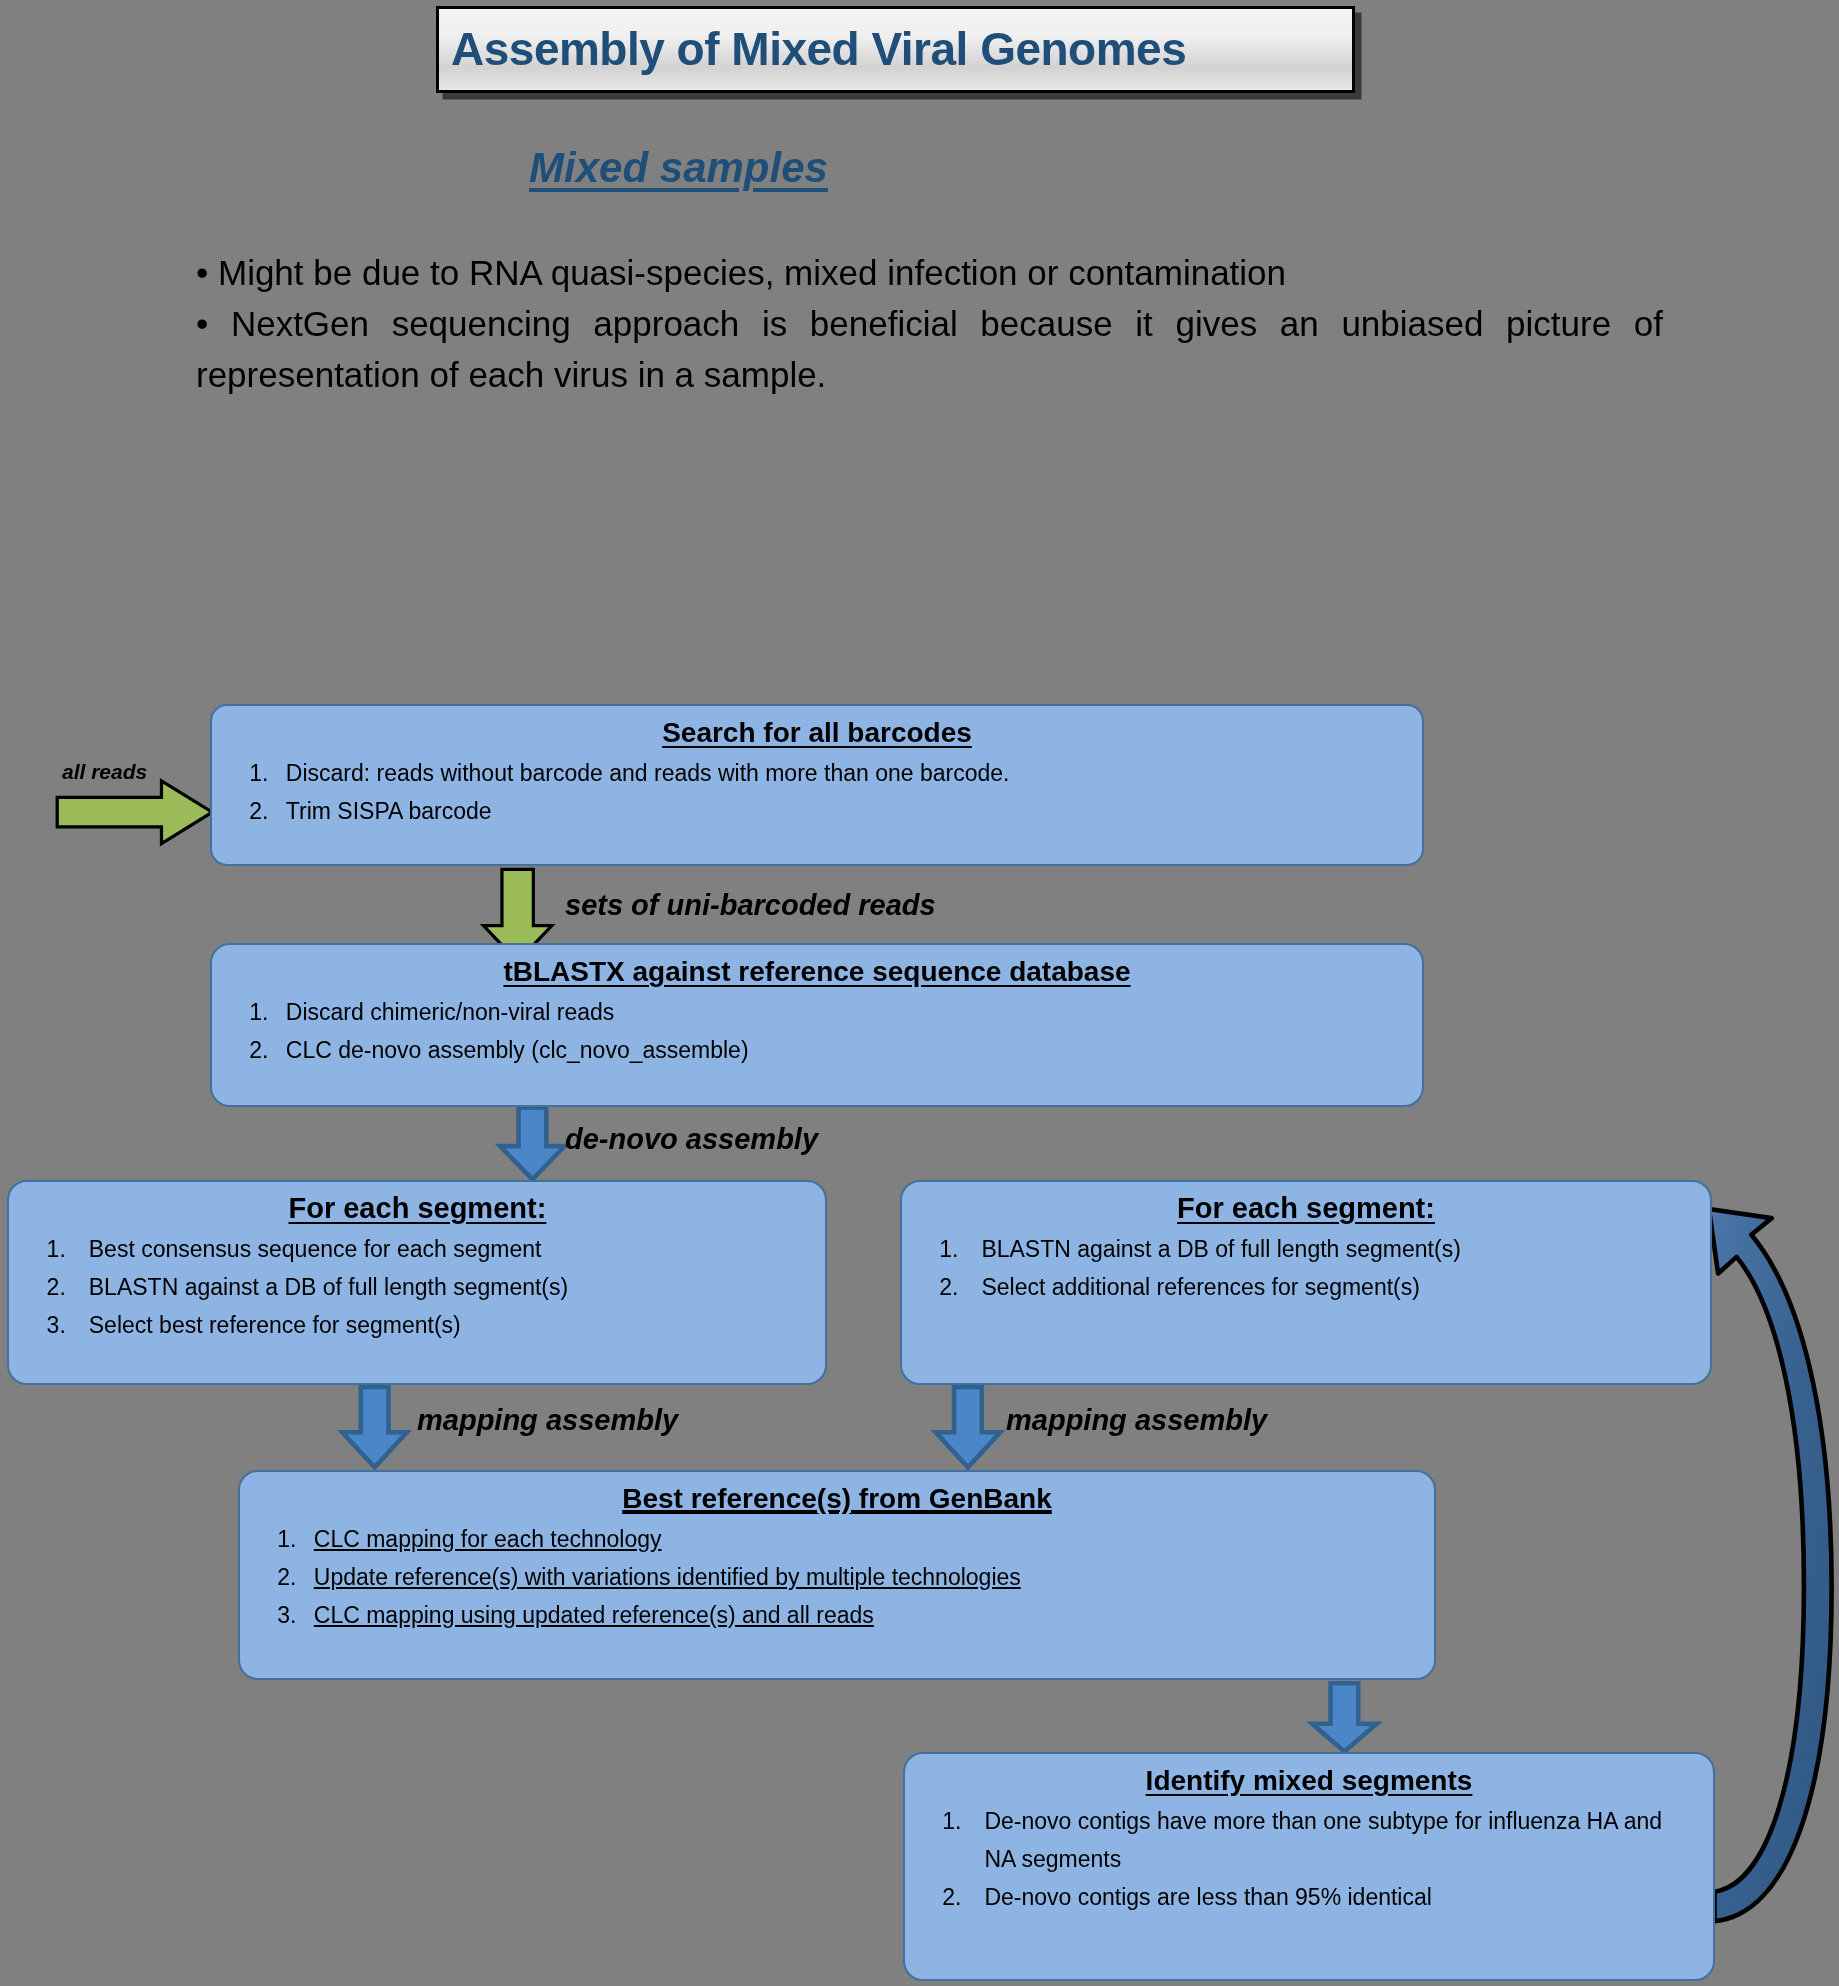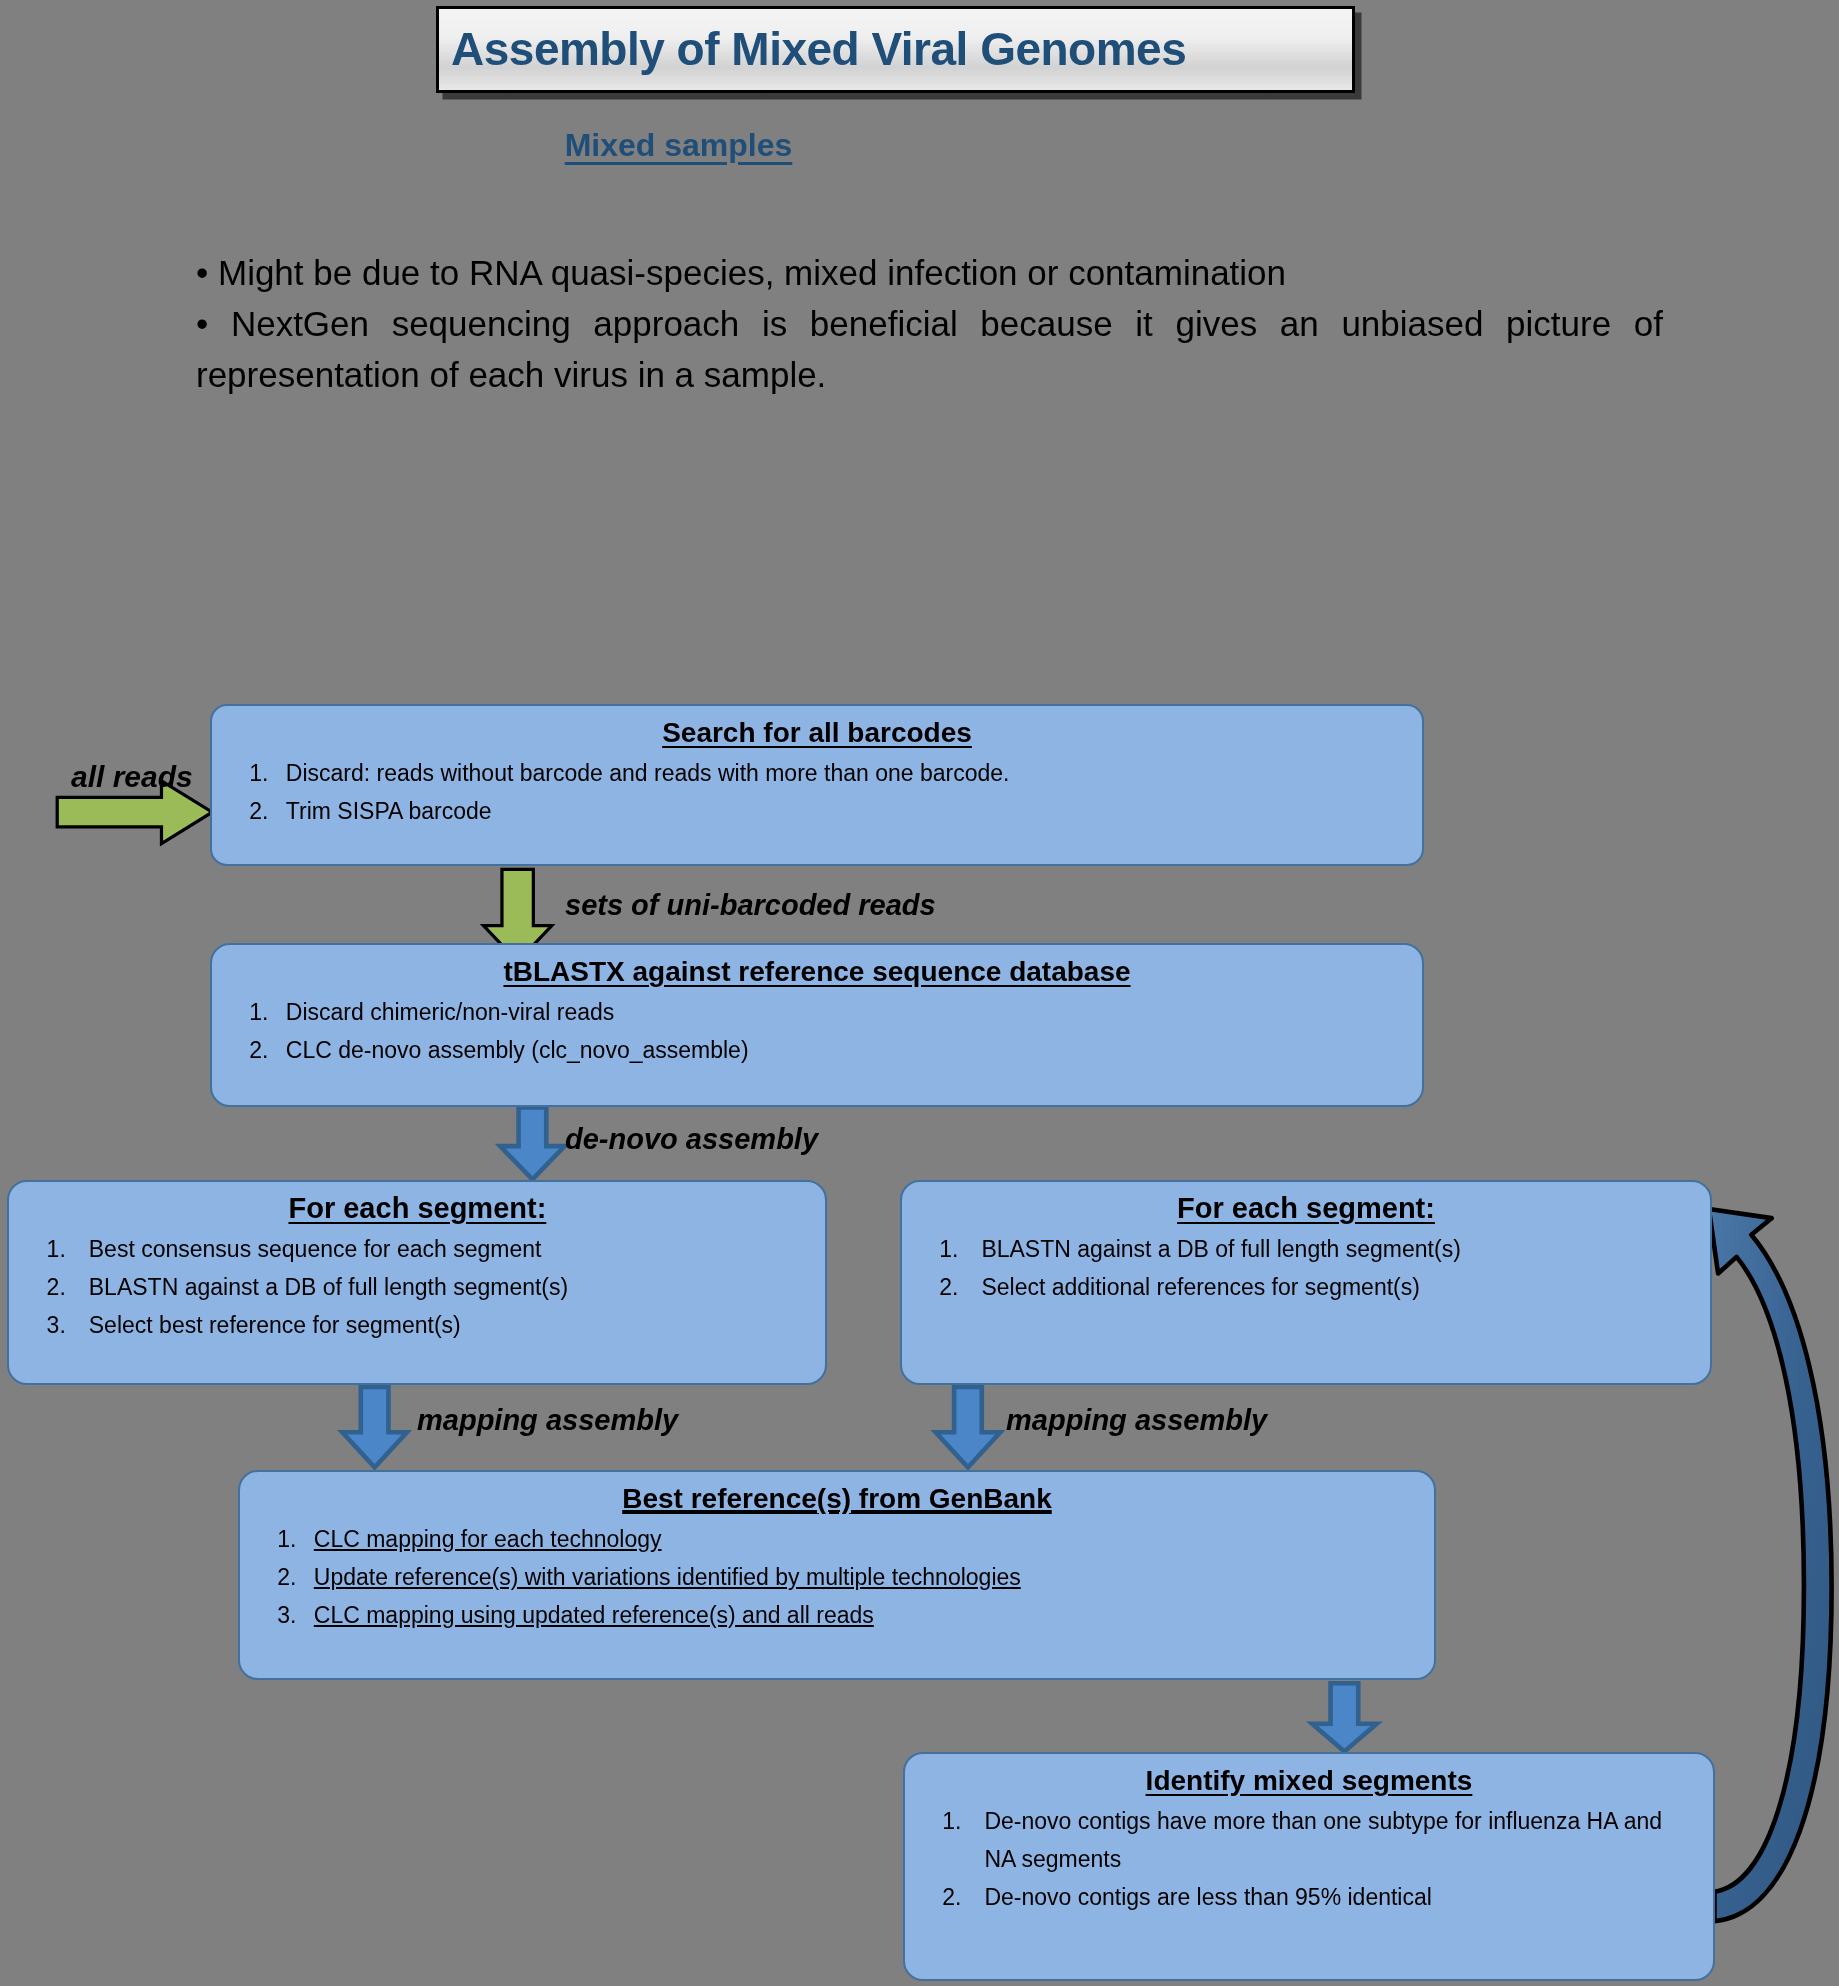--- a/index.html
+++ b/index.html
@@ -36,28 +36,29 @@
     font-weight: bold;
     letter-spacing: -0.5px;
     padding-left: 12px;
     white-space: nowrap;
   }
 
   
   .section-heading {
     position: absolute;
     left: 0;
-    top: 127px;
+    top: 144px;
     width: 1357px;
     text-align: center;
     color: #1f4e79;
-    font-size: 32px;
+    font-size: 42px;
     font-weight: bold;
     text-decoration: underline;
     text-underline-offset: 5.5px;
+    font-style: italic;
   }
 
   
   .bullets {
     position: absolute;
     left: 196px;
     top: 247px;
     width: 1467px;
     color: #000000;
     font-size: 35px;
@@ -112,21 +113,21 @@
 
   
   .arrow-label {
     position: absolute;
     font-style: italic;
     font-weight: bold;
     font-size: 29px;
     color: #000000;
     white-space: nowrap;
   }
-  #lbl-all-reads      { left: 71px;  top: 760px; font-size: 30px; }
+  #lbl-all-reads      { left: 62px;  top: 760px; font-size: 21px; }
   #lbl-uni-barcoded   { left: 565px; top: 889px; }
   #lbl-denovo         { left: 565px; top: 1123px; }
   #lbl-map-left       { left: 417px; top: 1404px; }
   #lbl-map-right      { left: 1006px;top: 1404px; }
 
   
   .arrow-layer {
     position: absolute;
     left: 0; top: 0;
     width: 1839px;

